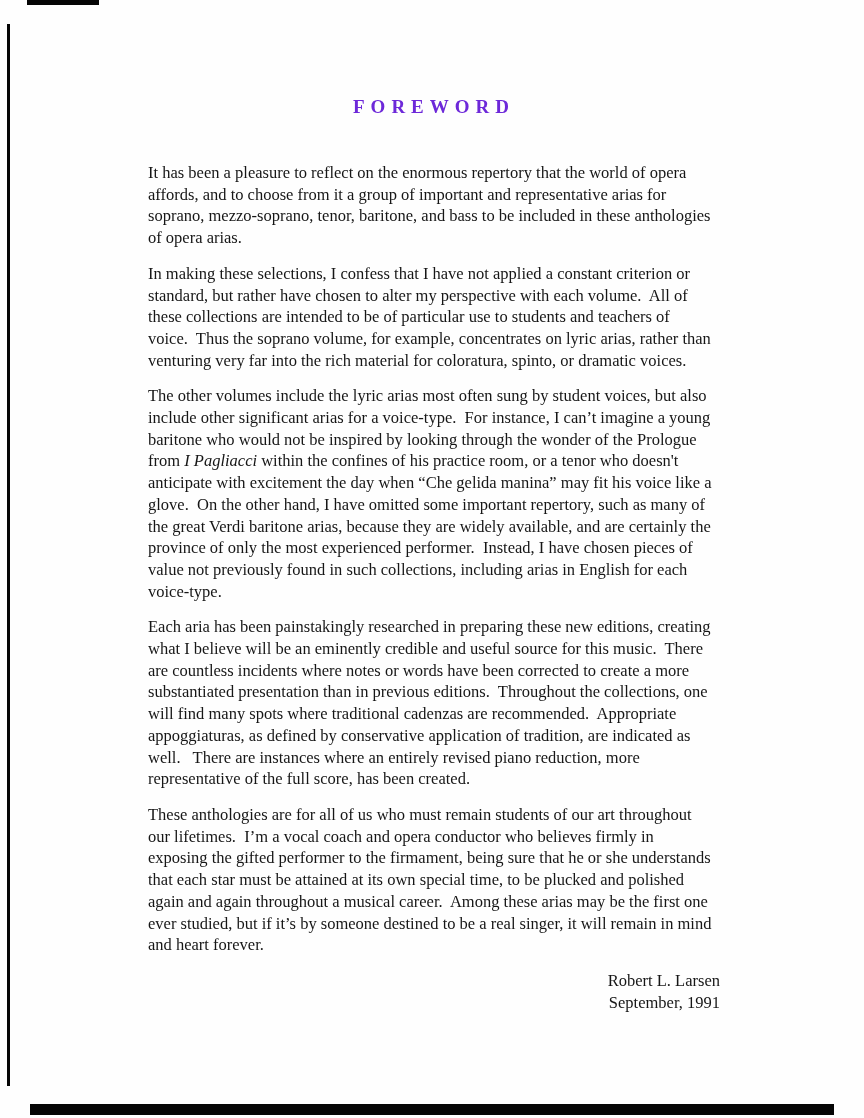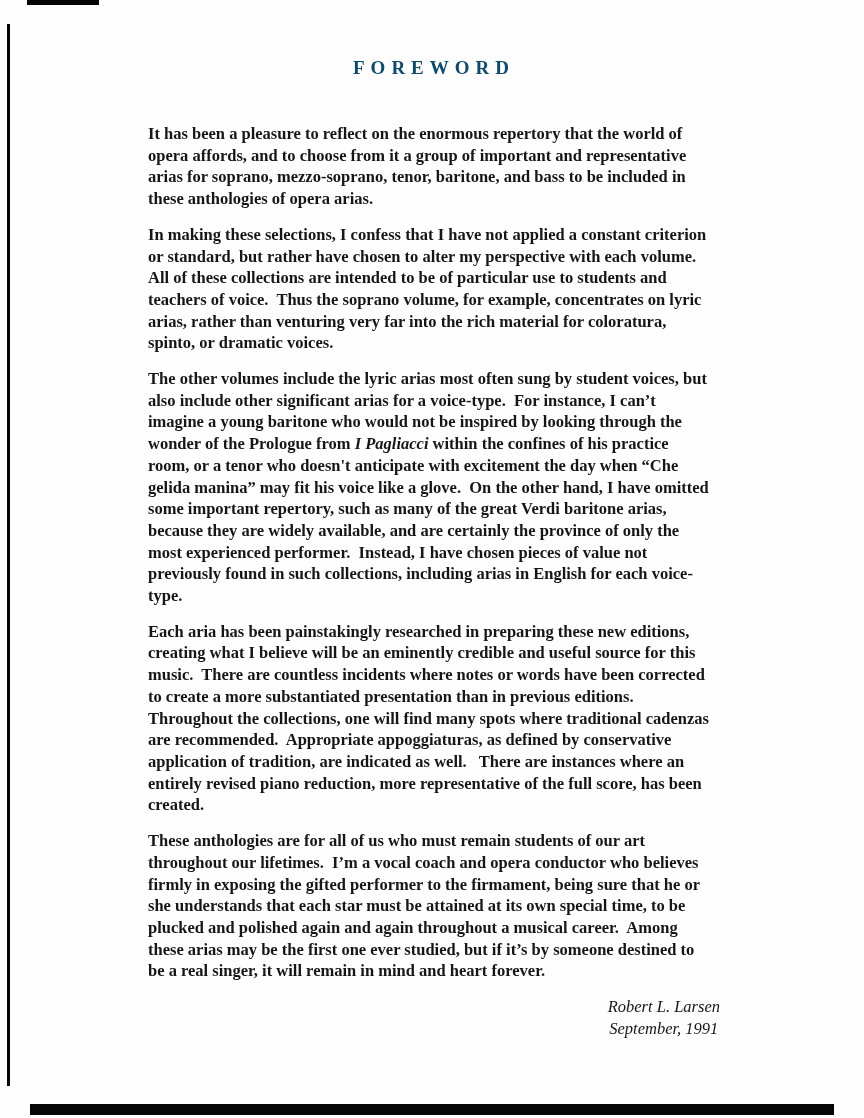--- a/index.html
+++ b/index.html
@@ -18,49 +18,47 @@
   .artifact-bottom { left: 30px;  top: 1104px; width: 804px; height: 11px; }
 
   .content {
     position: absolute;
     left: 148px;
     top: 0;
     width: 572px;
   }
   .title {
     margin: 0;
-    padding-top: 57px;
+    padding-top: 96px;
     text-align: center;
     font-size: 19px;
     font-weight: bold;
     letter-spacing: 6px;
-    color: #0c4a6e;
+    color: #6d28d9;
   }
   .body {
     margin-top: 44px;
     font-size: 16.5px;
     line-height: 21.7px;
     text-align: left;
   }
   .body p {
     margin: 0 8px 14px 0;
     white-space: pre-wrap;
-    font-weight: bold;
   }
   .body em { font-style: italic; }
   .signature {
     margin-top: 12px;
     text-align: right;
     font-size: 16.5px;
     line-height: 22px;
   }
   .signature .sig-inner {
     display: inline-block;
-    text-align: center;
-    font-style: italic;
+    text-align: right;
   }
 </style>
 </head>
 <body>
 
 <div class="scan-page">
   <div class="artifact artifact-top"></div>
   <div class="artifact artifact-left"></div>
   <div class="artifact artifact-bottom"></div>
 

